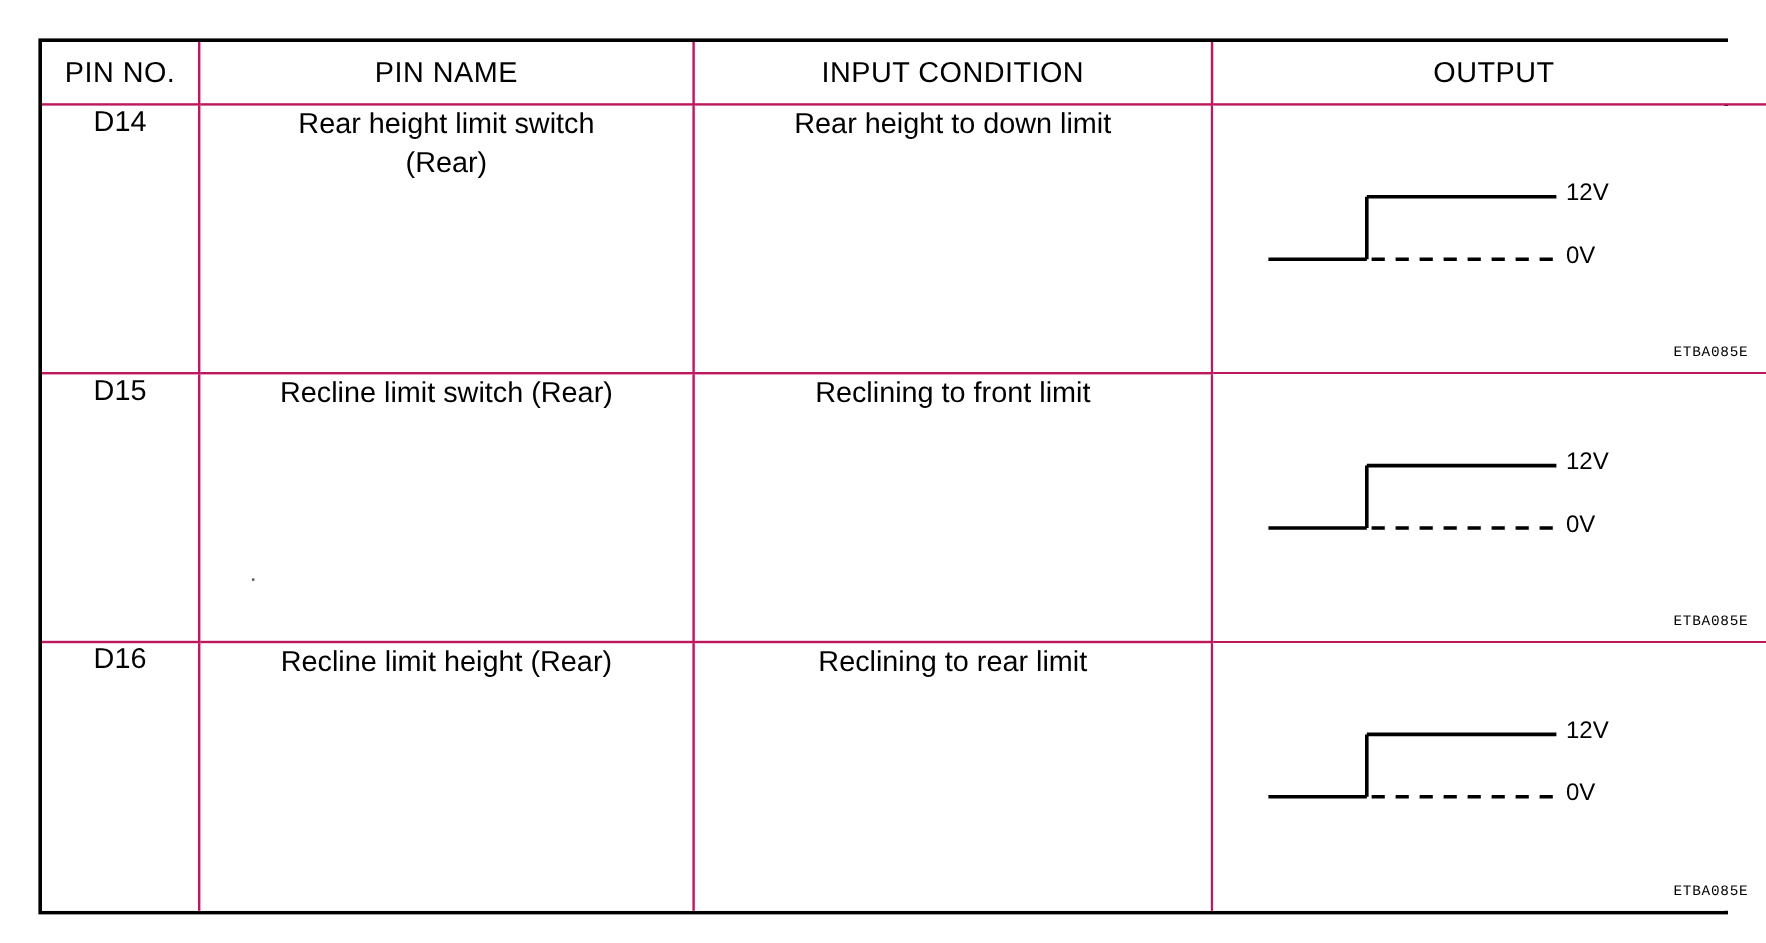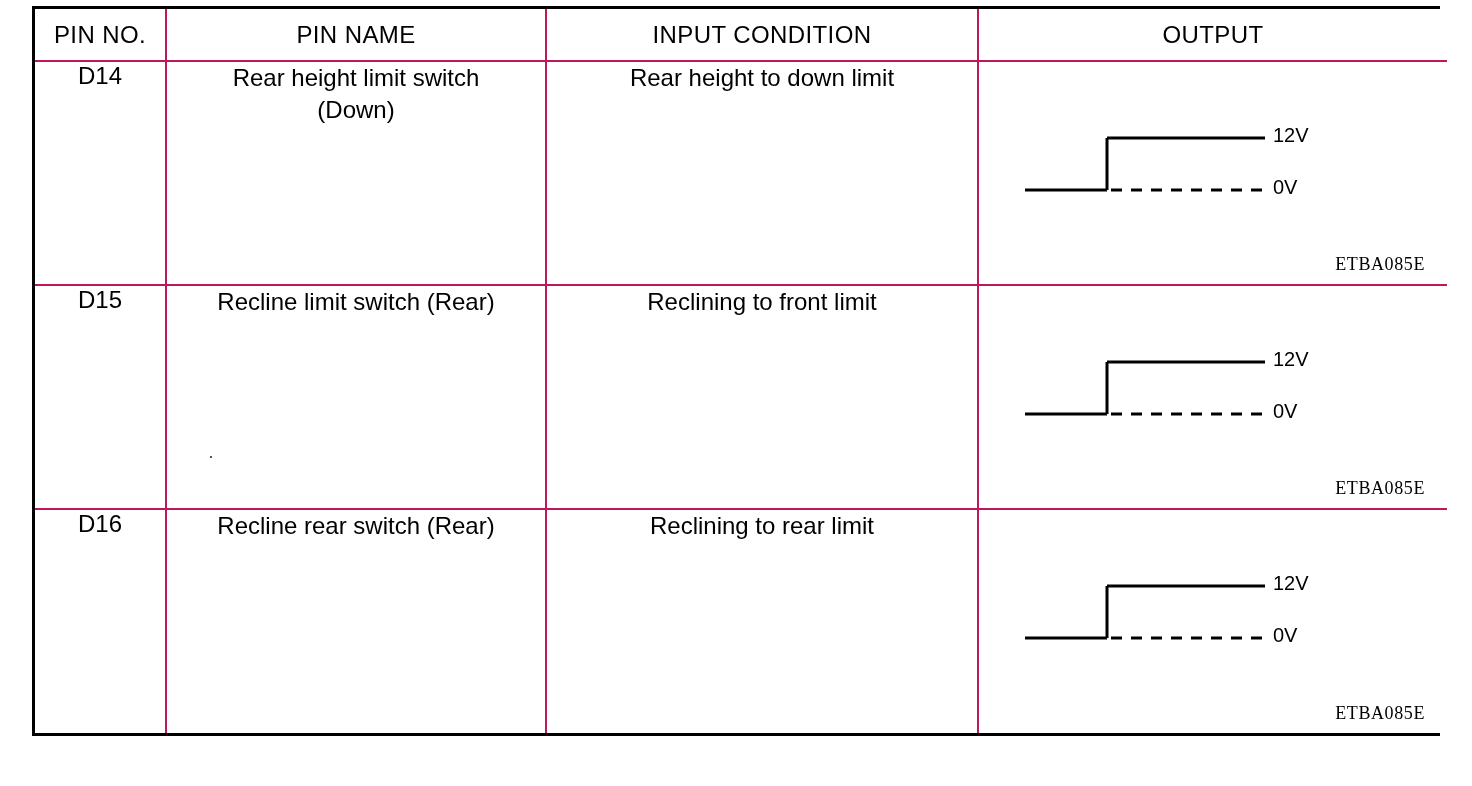--- a/index.html
+++ b/index.html
@@ -21,21 +21,21 @@
     left: 0;
     top: 0;
     width: 1472px;
     height: 786px;
     background: #ffffff;
   }
 
   .pin-table {
     position: absolute;
     left: 32px;
-    top: 6px;
+    top: 32px;
     width: 1408px;
     height: 730px;
     border: 3px solid #000;
     border-collapse: collapse;
     background: #ffffff;
     box-sizing: border-box;
   }
   .pin-table table {
     width: 100%;
     height: 100%;
@@ -52,21 +52,21 @@
   .pin-table tr.header-row th {
     border-top: none;
   }
   .pin-table td.col-pinno,
   .pin-table th.col-pinno { border-left: none; }
   .pin-table td.col-output,
   .pin-table th.col-output { border-right: none; }
   .pin-table tr.row-last td { border-bottom: none; }
 
   .col-pinno   { width: 131px; }
-  .col-pinname { width: 380px; }
+  .col-pinname { width: 412px; }
   .col-input   { width: 432px; }
   .col-output  { width: 469px; margin-left: 36px; }
 
   .header-row th {
     height: 52px;
     font-weight: normal;
     font-size: 24px;
     letter-spacing: 0.4px;
     text-align: center;
     vertical-align: middle;
@@ -102,23 +102,23 @@
     top: 46px;
     width: 390px;
     height: 110px;
   }
   .wave-svg { display: block; }
 
   .code-label {
     position: absolute;
     right: 22px;
     bottom: 9px;
-    font-size: 18px;
+    font-size: 12px;
     letter-spacing: 0.6px;
-    font-family: Liberation Serif, serif;
+    font-family: Liberation Mono, monospace;
   }
 
   .speck {
     position: absolute;
     left: 175px;
     top: 447px;
     width: 2px;
     height: 2px;
     background: #555;
   }
@@ -142,21 +142,21 @@
         <th class="col-pinno hdr-pinno">PIN NO.</th>
         <th class="col-pinname hdr-pinname">PIN NAME</th>
         <th class="col-input hdr-input">INPUT CONDITION</th>
         <th class="col-output hdr-output">OUTPUT</th>
       </tr>
 
       <tr class="data-row">
         <td class="col-pinno cell-pinno">D14</td>
         <td class="col-pinname cell-text">
           <span>Rear height limit switch</span>
-          <span class="line2">(Down)</span>
+          <span class="line2">(Rear)</span>
         </td>
         <td class="col-input cell-text">Rear height to down limit</td>
         <td class="col-output cell-output">
           <div class="wave">
             <svg class="wave-svg" width="390" height="110" viewBox="0 0 390 110" xmlns="http://www.w3.org/2000/svg">
 
               <path d="M14 82 L96 82" stroke="#000" stroke-width="3" fill="none"></path>
 
               <path d="M96 82 L96 30" stroke="#000" stroke-width="3" fill="none"></path>
 
@@ -189,21 +189,21 @@
             <div style="position:absolute; left:262px; top:16px; font-size:20px;">12V</div>
             <div style="position:absolute; left:262px; top:68px; font-size:20px;">0V</div>
           </div>
           <div class="code-label">ETBA085E</div>
         </td>
       </tr>
 
       <tr class="data-row row-last">
         <td class="col-pinno cell-pinno">D16</td>
         <td class="col-pinname cell-text">
-          <span>Recline rear switch (Rear)</span>
+          <span>Recline limit height (Rear)</span>
         </td>
         <td class="col-input cell-text">Reclining to rear limit</td>
         <td class="col-output cell-output">
           <div class="wave">
             <svg class="wave-svg" width="390" height="110" viewBox="0 0 390 110" xmlns="http://www.w3.org/2000/svg">
               <path d="M14 82 L96 82" stroke="#000" stroke-width="3" fill="none"></path>
               <path d="M96 82 L96 30" stroke="#000" stroke-width="3" fill="none"></path>
               <path d="M96 30 L254 30" stroke="#000" stroke-width="3" fill="none"></path>
               <path d="M100 82 L254 82" stroke="#000" stroke-width="3" fill="none" stroke-dasharray="11 9"></path>
             </svg>

